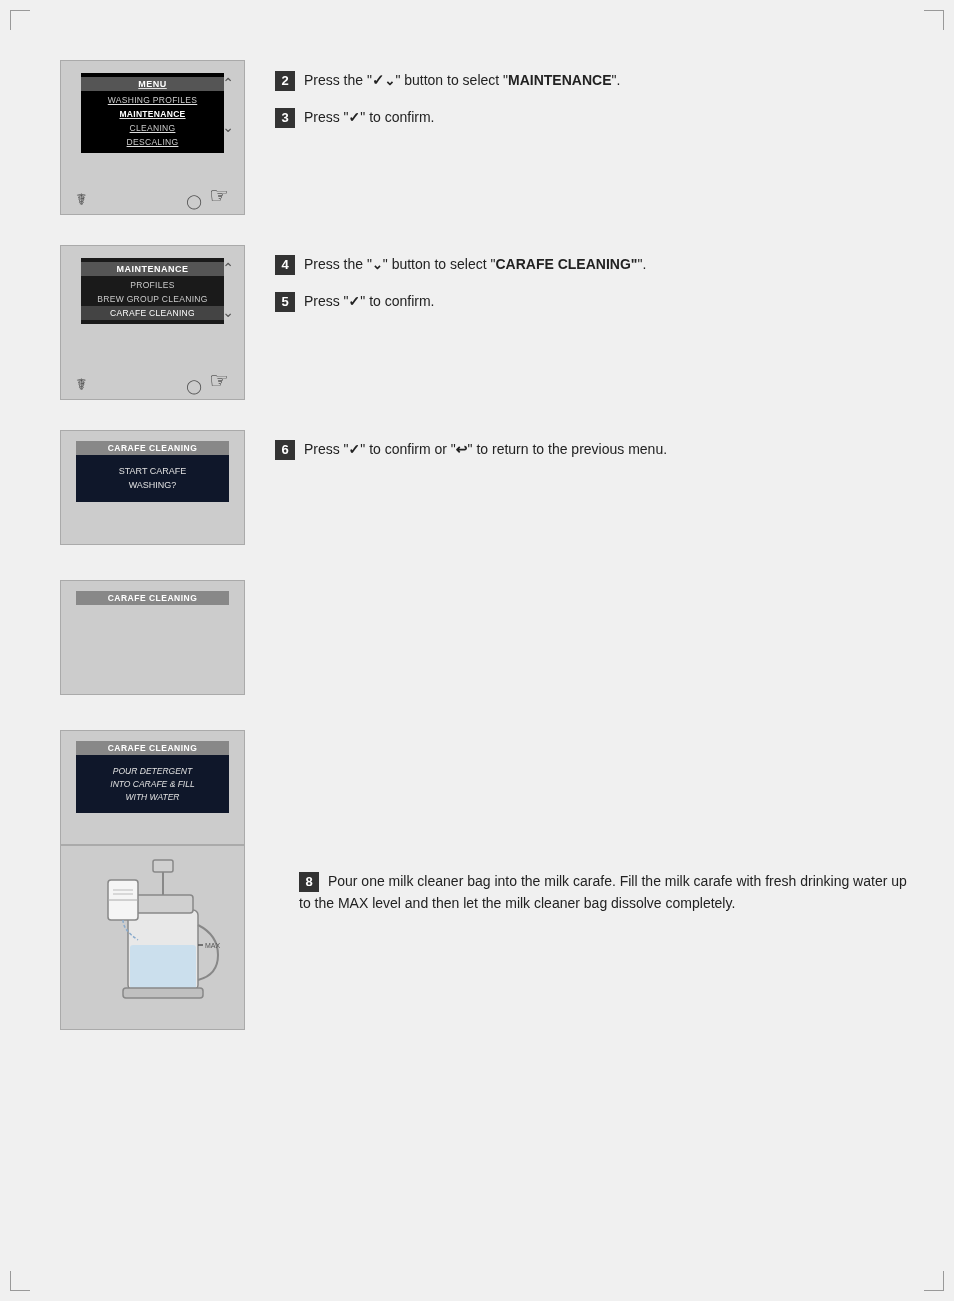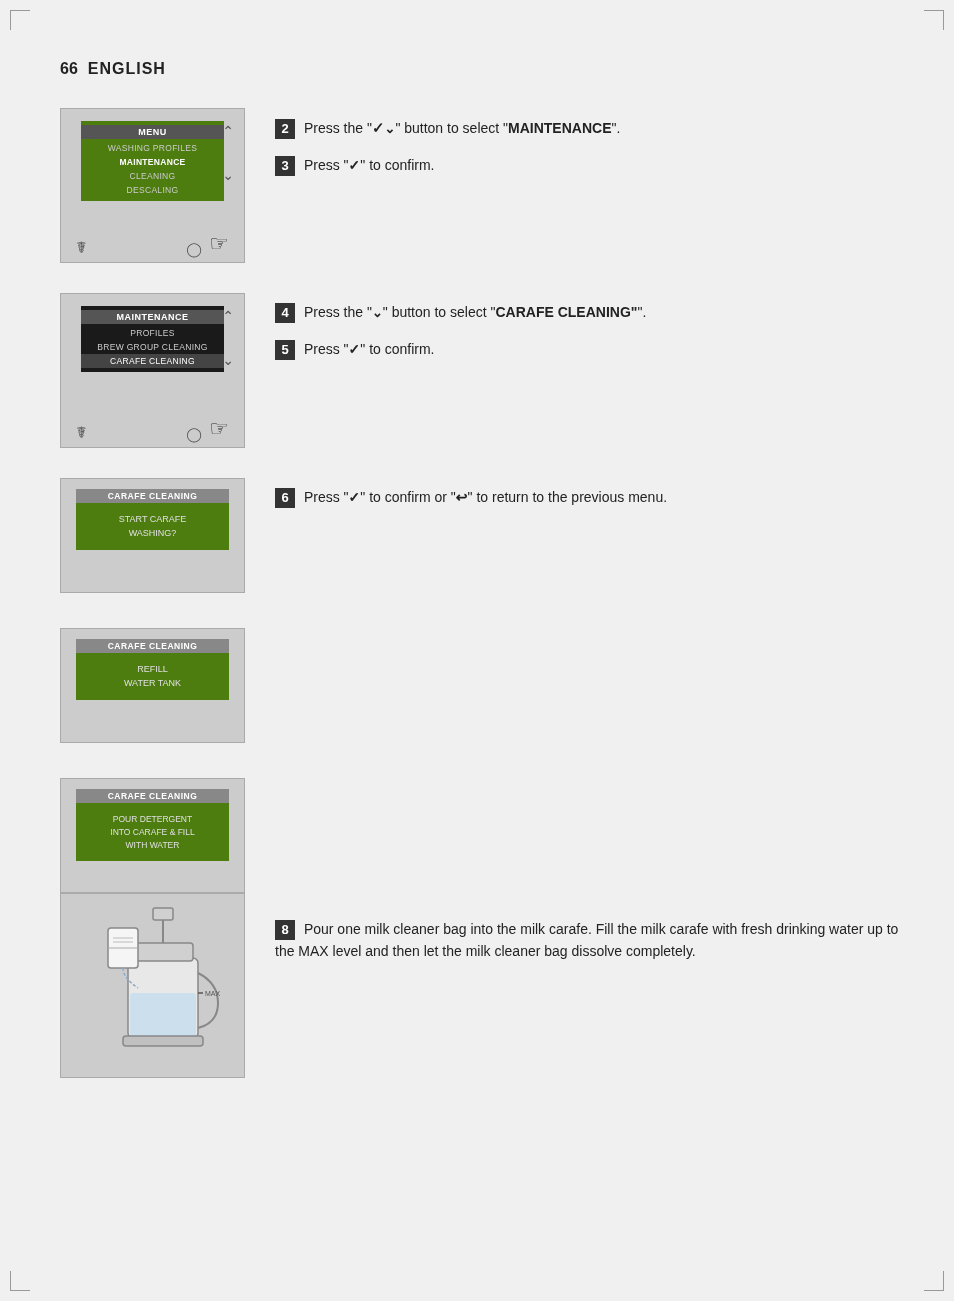--- a/index.html
+++ b/index.html
@@ -72,26 +72,27 @@
     }
     .screen-panel.carafe-refill-panel {
       height: 115px;
     }
     .screen-panel.carafe-detergent-panel {
       height: 115px;
     }
 
     
     .menu-screen {
-      background: #4d7c0f;
+      background: #000000;
       color: #e0e0e0;
       margin: 12px 20px 14px 20px;
       padding: 4px 0;
       font-size: 9px;
       text-align: center;
+      text-decoration: underline;
     }
     .menu-screen .menu-title {
       background: #555;
       color: #fff;
       font-size: 9px;
       padding: 2px 4px;
       margin-bottom: 2px;
       font-weight: bold;
       letter-spacing: 0.5px;
     }
@@ -183,21 +184,21 @@
     .carafe-screen-title {
       background: #888;
       color: #fff;
       font-size: 8.5px;
       text-align: center;
       padding: 2px 4px;
       font-weight: bold;
       letter-spacing: 0.5px;
     }
     .carafe-screen-body {
-      background: #4d7c0f;
+      background: #0f172a;
       color: #e0e0e0;
       text-align: center;
       padding: 10px 6px;
       font-size: 9px;
       line-height: 1.5;
     }
 
     
     .instruction-text {
       flex: 1;
@@ -240,24 +241,20 @@
 </head>
 <body>
 
 <div class="corner-mark corner-tl"></div>
 <div class="corner-mark corner-tr"></div>
 <div class="corner-mark corner-bl"></div>
 <div class="corner-mark corner-br"></div>
 
 <div class="page">
 
-  <div style="display:flex; align-items:baseline; margin-bottom:24px;">
-    <span class="page-num">66</span>
-    <span style="margin-left:10px;" class="page-title-text">ENGLISH</span>
-  </div>
 
   <div class="content-area">
 
     <div class="instruction-row">
       <div class="screen-panel menu-panel">
         <div class="menu-screen">
           <div class="menu-title">MENU</div>
           <div class="menu-item">WASHING PROFILES</div>
           <div class="menu-item selected">MAINTENANCE</div>
           <div class="menu-item">CLEANING</div>
@@ -332,34 +329,33 @@
         </div>
       </div>
     </div>
 
     <div style="height:20px;"></div>
 
     <div class="instruction-row" style="min-height:120px;">
       <div class="screen-panel carafe-refill-panel">
         <div class="carafe-screen-outer">
           <div class="carafe-screen-title">CARAFE CLEANING</div>
-          <div class="carafe-screen-body">REFILL<br>WATER TANK</div>
         </div>
       </div>
 
     </div>
 
     <div style="height:20px;"></div>
 
     <div class="instruction-row" style="min-height:300px; align-items:flex-start;">
       <div style="display:flex; flex-direction:column; gap:0; margin-right:30px; flex-shrink:0;">
         <div class="screen-panel carafe-detergent-panel" style="margin-right:0; margin-bottom:0;">
           <div class="carafe-screen-outer">
             <div class="carafe-screen-title">CARAFE CLEANING</div>
-            <div class="carafe-screen-body" style="font-size:8.5px;">POUR DETERGENT<br>INTO CARAFE &amp; FILL<br>WITH WATER</div>
+            <div class="carafe-screen-body" style="font-size:8.5px;font-style:italic;">POUR DETERGENT<br>INTO CARAFE &amp; FILL<br>WITH WATER</div>
           </div>
         </div>
 
         <div style="width:185px; height:185px; background:#ccc; border:1px solid #aaa; display:flex; align-items:center; justify-content:center; overflow:hidden;">
           <svg width="160" height="175" viewBox="0 0 160 175">
 
             <rect x="55" y="60" width="70" height="80" rx="5" fill="#e8e8e8" stroke="#888" stroke-width="1.5"></rect>
 
             <rect x="60" y="45" width="60" height="18" rx="3" fill="#d0d0d0" stroke="#888" stroke-width="1.5"></rect>
 
@@ -379,21 +375,21 @@
 
             <line x1="125" y1="95" x2="130" y2="95" stroke="#555" stroke-width="1.5"></line>
             <text x="132" y="98" font-size="7" fill="#555">MAX</text>
 
             <line x1="90" y1="45" x2="90" y2="20" stroke="#888" stroke-width="2"></line>
             <rect x="80" y="10" width="20" height="12" rx="2" fill="#d0d0d0" stroke="#888" stroke-width="1.5"></rect>
           </svg>
         </div>
       </div>
 
-      <div class="instruction-text" style="padding-top:140px;">
+      <div class="instruction-text" style="padding-top:140px;margin-left:24px;">
         <div>
           <span class="step-number">8</span>
           Pour one milk cleaner bag into the milk carafe. Fill the milk carafe with fresh drinking water up to the MAX level and then let the milk cleaner bag dissolve completely.
         </div>
       </div>
     </div>
 
   </div>
 </div>
 

